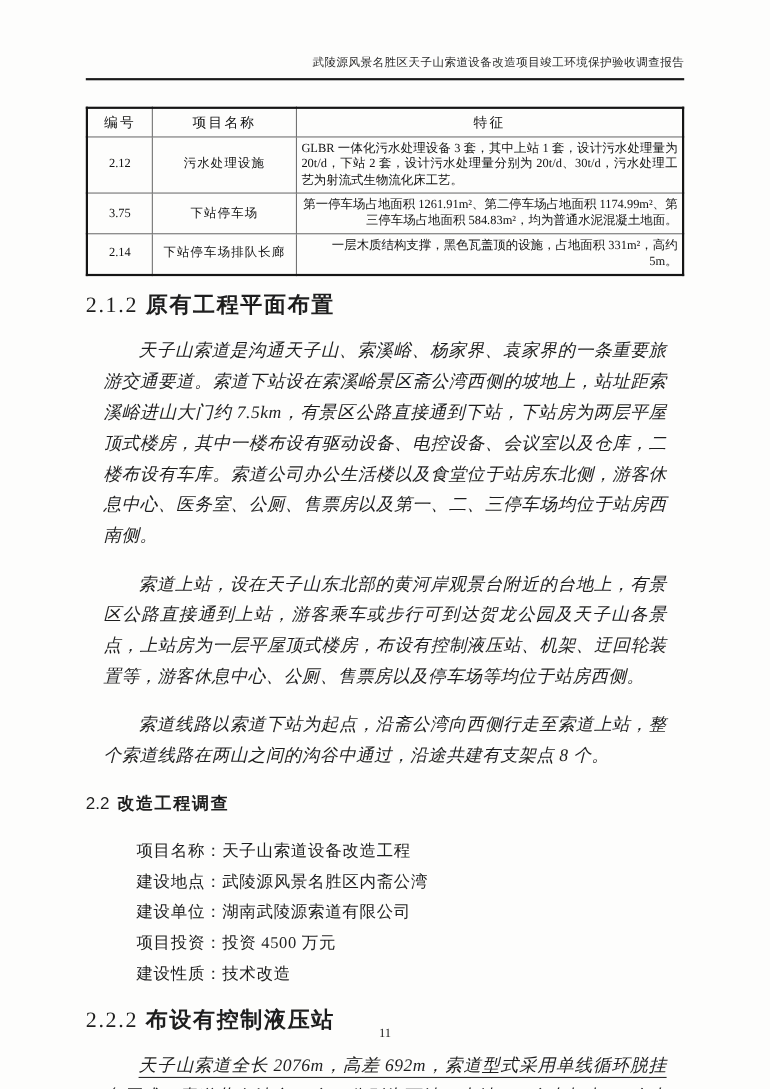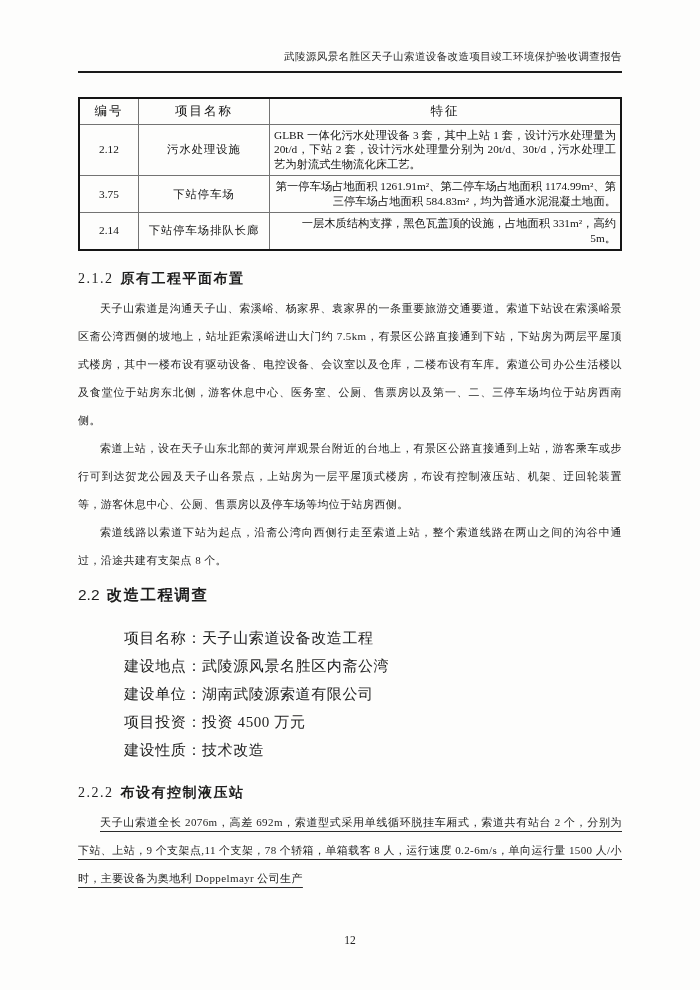--- a/index.html
+++ b/index.html
@@ -51,21 +51,21 @@
   }
   .features td { font-size: 11.3px; }
   .features td.c-id   { width: 50px;  text-align: center; }
   .features td.c-name { width: 122px; text-align: center; letter-spacing: 1px; }
   .features td.c-feat.a-left { text-align: left; }
   .features td.c-feat.a-just { text-align: justify; }
   .features td.c-feat.a-ctr  { text-align: right; }
   
   .h-lvl3 {
     margin: 15px 0 3px 0;
-    font-size: 14px;
+    font-size: 20px;
     font-weight: 400;
     line-height: 24px;
   }
   .h-lvl3 .num {
     font-family: "Liberation Serif", "DejaVu Serif", serif;
     letter-spacing: 1.5px;
     margin-right: 7px;
   }
   .h-lvl3 .ttl {
     font-family: "Liberation Sans", "DejaVu Sans", sans-serif;
@@ -92,26 +92,27 @@
   .h-lvl4 {
     margin: 4px 0 2px 0;
     font-size: 15px;
     font-weight: 400;
     line-height: 26px;
   }
   .h-lvl4 .num { letter-spacing: 4px; margin-right: 8px; }
   .h-lvl4 .ttl4 { letter-spacing: 2.5px; }
   
   p.body {
-    margin: 0;
-    font-size: 11px;
+    margin: 16px;
+    font-size: 16px;
     line-height: 28px;
     text-align: justify;
     text-indent: 2em;
     letter-spacing: 0.4px;
+    font-style: italic;
   }
   p.body.underlined {
     text-decoration: underline;
     text-decoration-thickness: 1px;
     text-underline-offset: 4.5px;
     text-decoration-color: #2a2a2a;
   }
   .info-list { margin: 16px; }
   .info-list p.item {
     margin: 0;
@@ -186,15 +187,15 @@
     <p class="item">项目投资：投资 4500 万元</p>
     <p class="item">建设性质：技术改造</p>
   </div>
 
   <h3 class="h-lvl3">
     <span class="num">2.2.2</span><span class="ttl">布设有控制液压站</span>
   </h3>
 
   <p class="body underlined">天子山索道全长 2076m，高差 692m，索道型式采用单线循环脱挂车厢式，索道共有站台 2 个，分别为下站、上站，9 个支架点,11 个支架，78 个轿箱，单箱载客 8 人，运行速度 0.2-6m/s，单向运行量 1500 人/小时，主要设备为奥地利 Doppelmayr 公司生产</p>
 
-  <div class="page-number">12</div>
+  <div class="page-number">11</div>
 
 </div>
 
 </body></html>

